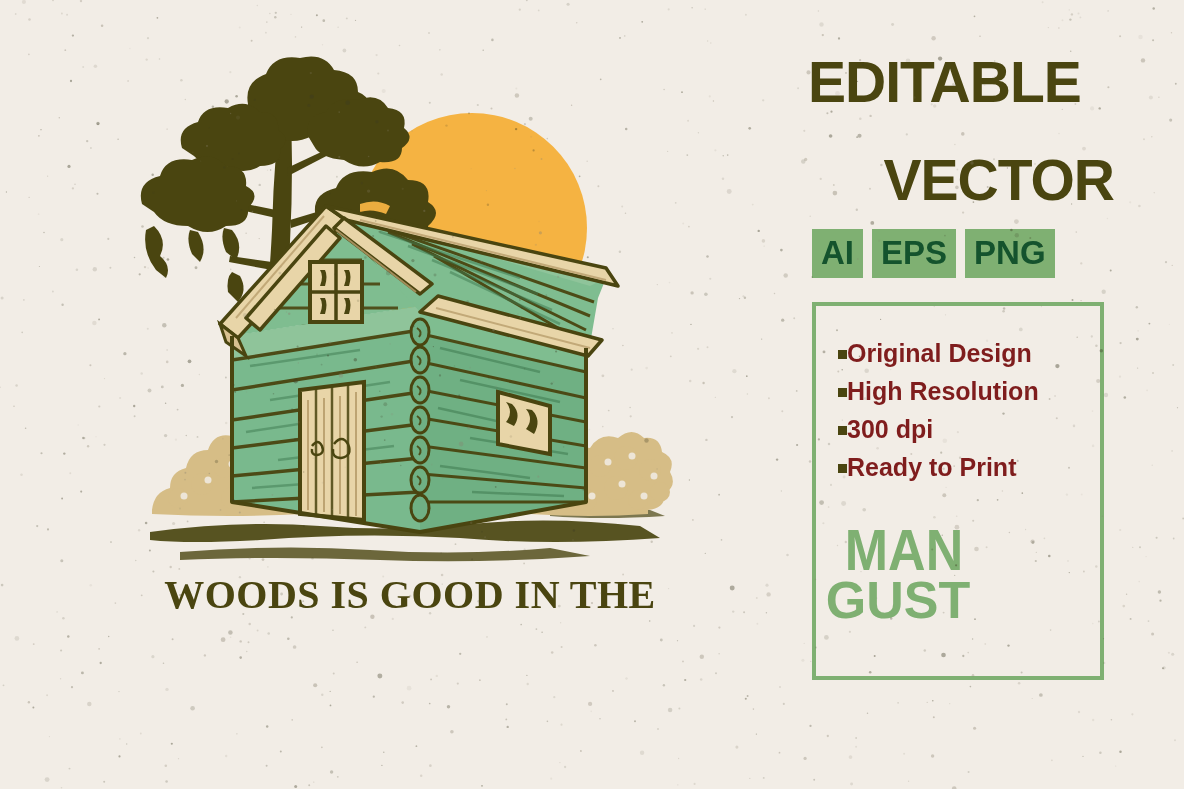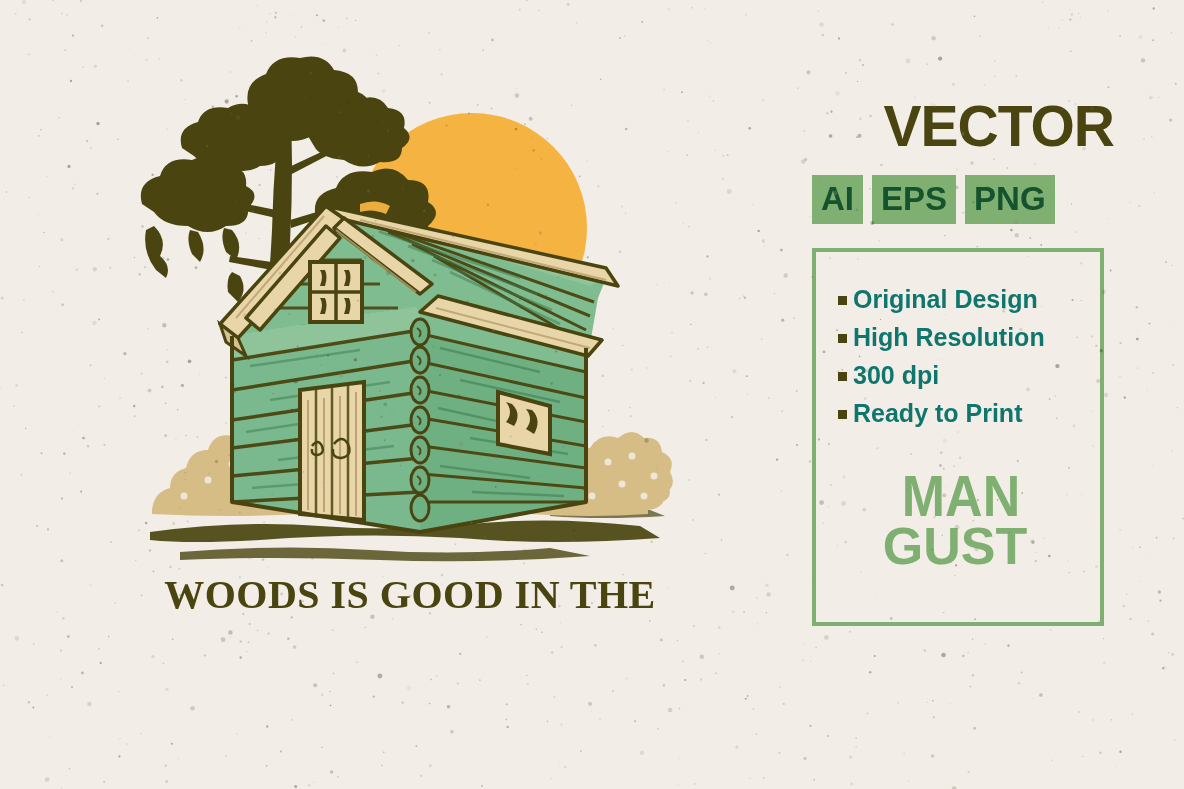--- a/index.html
+++ b/index.html
@@ -49,30 +49,30 @@
 
   .featurebox{
     margin-top:24px;margin-left:4px;
     width:292px;height:378px;
     border:4px solid #7fb072;
     box-sizing:border-box;
     position:relative;
   }
   .features{padding:28px 0 0 22px;}
   .feature{
-    display:flex;align-items:flex-start;gap:6px;
-    color:#0f766e;font-weight:700;font-size:25px;
+    display:flex;align-items:flex-start;gap:0;
+    color:#7f1d1d;font-weight:700;font-size:25px;
     line-height:1.52;
   }
   .bullet{
     width:9px;height:9px;background:#4a4510;
     margin-top:16px;flex:0 0 auto;
   }
 
-  .logo{position:absolute;left:0;right:0;top:216px;display:flex;justify-content:center;}
+  .logo{position:absolute;left:0;right:0;top:216px;display:flex;}
   .logo svg{display:block;}
 </style>
 </head>
 <body>
 
 <div class="stage">
 
   <div class="artwork">
     <svg viewBox="0 0 580 540" xmlns="http://www.w3.org/2000/svg">
       <defs>
@@ -344,20 +344,21 @@
     </svg>
   </div>
 
   <div class="title-block">
     <div class="title-line1">WOODS IS GOOD IN THE</div>
   </div>
 
   <div class="panel">
 
     <div class="headline">
+      <span class="l1">EDITABLE</span>
       <span class="l2">VECTOR</span>
     </div>
 
     <div class="badges">
       <span class="badge">AI</span>
       <span class="badge">EPS</span>
       <span class="badge">PNG</span>
     </div>
 
     <div class="featurebox">

